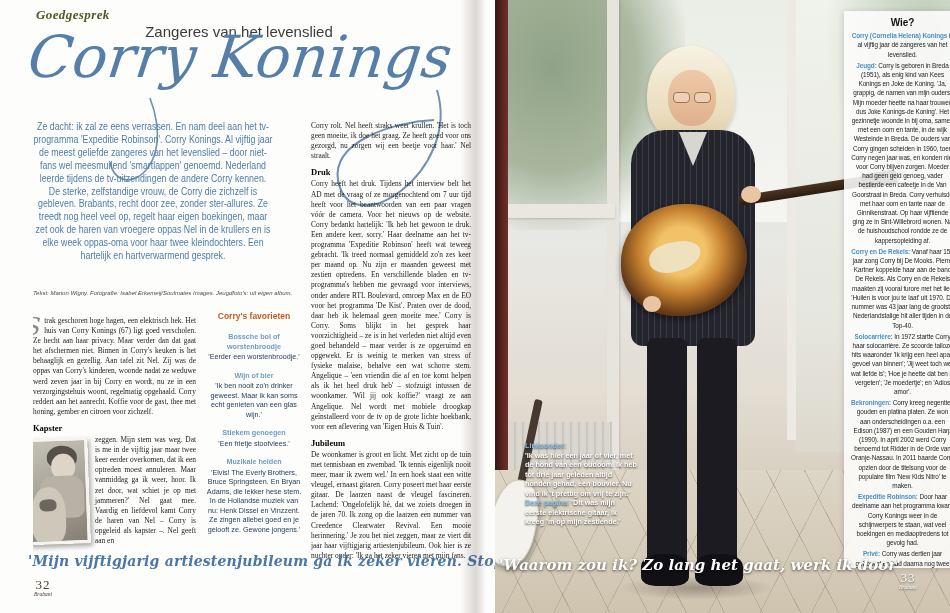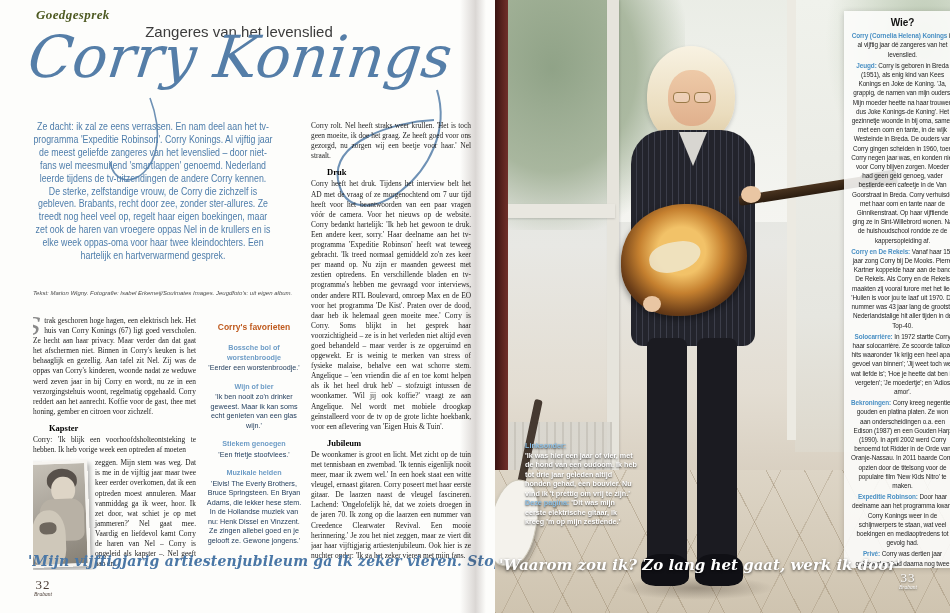--- a/index.html
+++ b/index.html
@@ -22,36 +22,36 @@
          font-size:11px;line-height:12.9px;color:#4e7dab;
          transform:scaleX(.8);transform-origin:0 0;}
   .credit{position:absolute;left:33px;top:284px;font-style:italic;font-size:6px;color:#4a4a4a;}
 
   .bodycol{position:absolute;font-family:"Liberation Serif",serif;font-size:7.4px;
            line-height:10.1px;color:#222;text-align:justify;}
   .bodycol p{margin:0 0 3px;}
   .col1{left:33px;top:316px;width:163px;height:254px;overflow:hidden;}
   .col3{left:311px;top:121px;width:160px;height:437px;overflow:hidden;}
   .bh{font-family:"Liberation Serif",serif;font-weight:bold;font-size:8.5px;color:#000;
-      margin:6px 16px 2px;text-align:left;}
+      margin:6px 0 2px;text-align:left;}
   .dropcap{float:left;font-family:"DejaVu Serif",serif;font-style:italic;font-size:25px;
            line-height:19px;color:#8a8a8a;margin:1px 3px 0 -9px;}
 
   .childphoto{float:left;display:block;width:62px;height:106px;margin:3px 6px 1px -6px;
               background:linear-gradient(160deg,#c7c2b8,#9a948a 70%,#857f74);
               border:3px solid #f6f4f0;box-shadow:2px 3px 5px rgba(0,0,0,.35);
               transform:rotate(-2deg);position:relative;overflow:hidden;}
   .childphoto i{position:absolute;display:block;}
   .cp-hair{left:18px;top:5px;width:30px;height:22px;background:#57504a;border-radius:50% 50% 40% 40%;}
   .cp-face{left:22px;top:13px;width:24px;height:26px;background:#ded5c6;border-radius:48%;}
   .cp-body{left:10px;top:35px;width:44px;height:42px;background:#b8b1a5;border-radius:30% 30% 20% 20%;}
   .cp-dog{left:1px;top:46px;width:34px;height:56px;background:#cfc8ba;border-radius:45% 45% 30% 30%;}
   .cp-snout{left:9px;top:58px;width:17px;height:12px;background:#6e675e;border-radius:40%;}
 
-  .favs{position:absolute;left:206px;top:322px;width:96px;text-align:center;}
+  .favs{position:absolute;left:206px;top:311px;width:96px;text-align:center;}
   .favs-title{font-size:8.5px;font-weight:bold;color:#bf5a1e;margin:0 0 11px;}
   .fav-label{font-size:7.2px;font-weight:bold;color:#6d9cc6;line-height:9.5px;margin:0 0 1px;}
   .fav-quote{font-size:7.2px;color:#26405f;line-height:9.5px;margin:0 0 9px;}
 
   .pullquote{position:absolute;left:28px;top:553px;width:414px;text-align:center;
              font-family:"DejaVu Serif",serif;font-style:italic;font-weight:bold;
              font-size:14px;color:#4a77a6;white-space:nowrap;letter-spacing:.2px;}
 
   .pagenum{position:absolute;text-align:center;font-family:"Liberation Serif",serif;}
   .pn-num{font-size:13px;letter-spacing:1px;display:block;line-height:12px;}
@@ -154,21 +154,20 @@
       <path d="M150,98 C178,172 118,202 110,162" fill="none" stroke="#557ea8" stroke-width="1.6" opacity="0.85"></path>
       <path d="M437,90 C462,172 350,246 338,180 C332,142 392,122 434,120" fill="none" stroke="#557ea8" stroke-width="2" opacity="0.85"></path>
     </svg>
 
     <p class="intro">Ze dacht: ik zal ze eens verrassen. En nam deel aan het tv-programma 'Expeditie Robinson'. Corry Konings. Al vijftig jaar de meest geliefde zangeres van het levenslied – door niet-fans wel meesmuilend 'smartlappen' genoemd. Nederland leerde tijdens de tv-uitzendingen de andere Corry kennen. De sterke, zelfstandige vrouw, de Corry die zichzelf is gebleven. Brabants, recht door zee, zonder ster-allures. Ze treedt nog heel veel op, regelt haar eigen boekingen, maar zet ook de haren van vroegere oppas Nel in de krullers en is elke week oppas-oma voor haar twee kleindochters. Een hartelijk en hartverwarmend gesprek.</p>
     <p class="credit">Tekst: Marion Wigny. Fotografie: Isabel Erkemeij/Soulmates Images. Jeugdfoto's: uit eigen album.</p>
 
     <div class="bodycol col1">
       <p><span class="dropcap">S</span><span>trak geschoren hoge hagen, een elektrisch hek. Het huis van Corry Konings (67) ligt goed verscholen. Ze hecht aan haar privacy. Maar verder dan dat gaat het afschermen niet. Binnen in Corry's keuken is het behaaglijk en gezellig. Aan tafel zit Nel. Zij was de oppas van Corry's kinderen, woonde nadat ze weduwe werd zeven jaar in bij Corry en wordt, nu ze in een verzorgingstehuis woont, regelmatig opgehaald. Corry reddert aan het aanrecht. Koffie voor de gast, thee met honing, gember en citroen voor zichzelf.</span></p>
       <h3 class="bh">Kapster</h3>
-      <p><span>Corry: 'Ik blijk een voorhoofdsholteontsteking te hebben. Ik heb vorige week een optreden af moeten</span></p>
       <p>
         <span class="childphoto">
           <i class="cp-hair"></i>
           <i class="cp-face"></i>
           <i class="cp-body"></i>
           <i class="cp-dog"></i>
           <i class="cp-snout"></i>
         </span><span>zeggen. Mijn stem was weg. Dat is me in de vijftig jaar maar twee keer eerder overkomen, dat ik een optreden moest annuleren. Maar vanmiddag ga ik weer, hoor. Ik zet door, wat schiet je op met jammeren?' Nel gaat mee. Vaardig en liefdevol kamt Corry de haren van Nel – Corry is opgeleid als kapster –. Nel geeft aan en</span>
       </p>
     </div>

